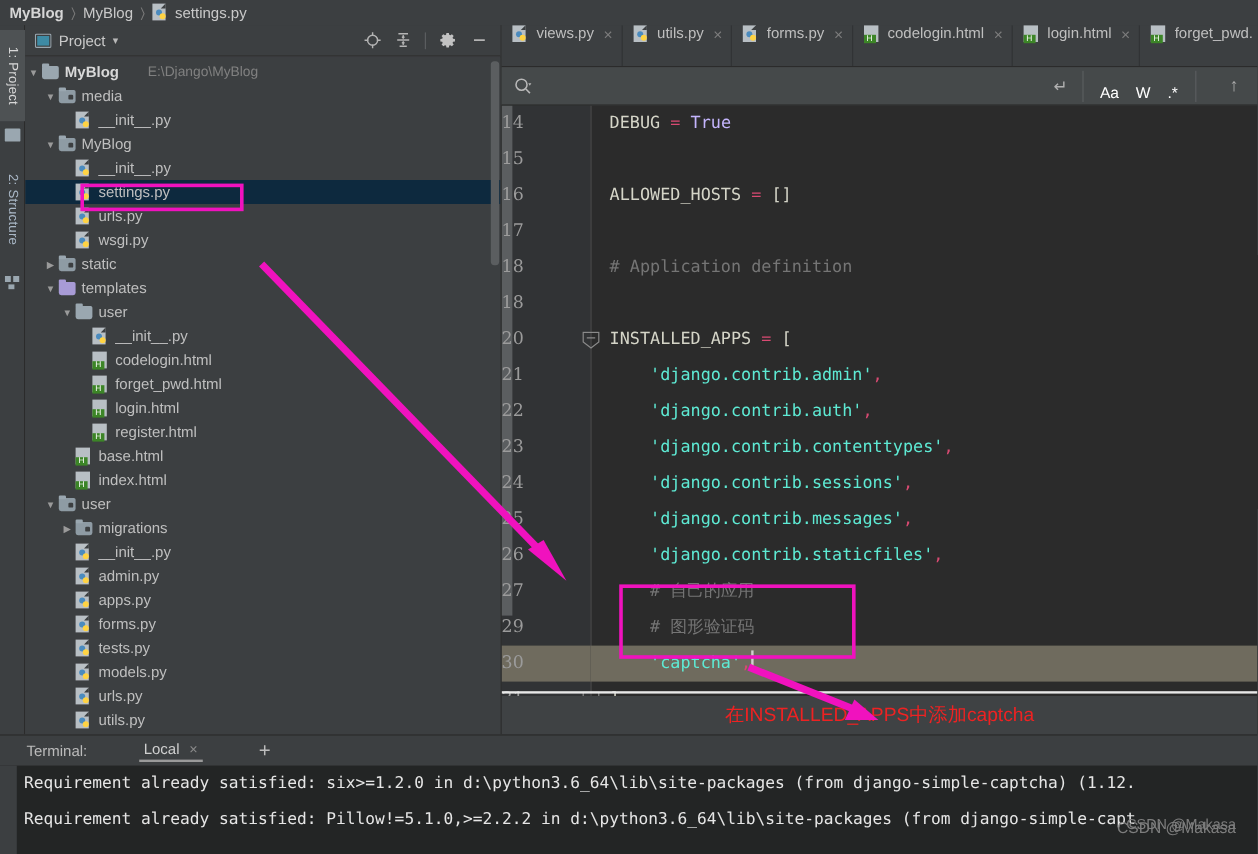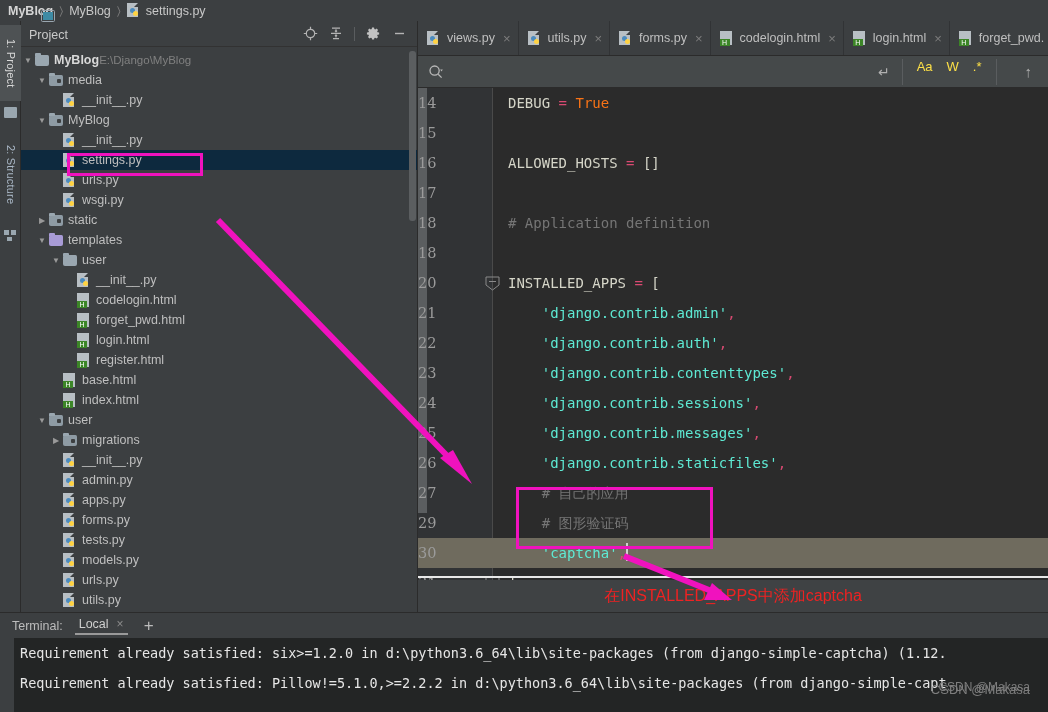--- a/index.html
+++ b/index.html
@@ -45,38 +45,38 @@
   
   .projpanel {
     position: absolute; left: 21px; top: 21px; width: 397px; height: 591px;
     background: #3c3f41; border-right: 1px solid #2b2b2b;
   }
   .proj-header {
     height: 26px; display: flex; align-items: center;
     padding: 0 6px 0 8px; background: #3c3f41;
     border-bottom: 1px solid #323232;
   }
-  .proj-title { display: flex; align-items: center; gap: 6px; font-size: 12.5px; color: #c9c9c9; flex-direction: column; }
+  .proj-title { display: flex; align-items: center; gap: 6px; font-size: 12.5px; color: #c9c9c9; }
   .proj-tools { margin-left: auto; display: flex; align-items: center; gap: 11px; padding-right: 4px; }
   .proj-tools .sep { width: 1px; height: 14px; background: #5a5d5f; }
 
   .tree {
     position: absolute; top: 27px; left: 0; right: 0; bottom: 0;
     overflow: hidden; background: #3c3f41; padding-top: 2px;
   }
   .trow {
     height: 20px; display: flex; align-items: center;
     font-size: 12.5px; color: #bfbfbf; white-space: nowrap;
     position: relative; padding-right: 6px;
   }
   .trow.sel { background: #0d293e; }
   .tw { display: inline-block; width: 14px; text-align: center; flex: 0 0 14px; color: #9a9a9a; font-size: 8px; }
   .tlabel { margin-left: 4px; }
   .tlabel.bold { font-weight: bold; color: #d8d8d8; }
-  .tpath { margin-left: 0; color: #808080; font-size: 11.5px; }
+  .tpath { margin-left: 24px; color: #808080; font-size: 11.5px; }
 
   
   .ico { width: 15px; height: 15px; flex: 0 0 15px; position: relative; display: inline-block; }
   .ico-folder { background: #9aa7b0; border-radius: 1.5px 1.5px 2px 2px; width: 14px; height: 11px; margin-top: 2px; }
   .ico-folder:before { content:""; position:absolute; left:0; top:-2px; width:6px; height:3px; background:#9aa7b0; border-radius:1px 1px 0 0;}
   .ico-folder.src { background: #8e9ba4; }
   .ico-folder.src:after { content:""; position:absolute; right:2px; top:4px; width:4px; height:4px; background:#3c3f41; border-radius:1px;}
   .ico-folder.tpl { background: #a89bd6; }
   .ico-folder.tpl:before { background:#a89bd6; }
 
@@ -92,37 +92,37 @@
 
   .tree-scroll { position:absolute; right:1px; top:30px; width:7px; height:170px; background:#5b5e60; border-radius:3px; }
 
   
   .etabs {
     position: absolute; left: 418px; top: 21px; width: 630px; height: 35px;
     background: #3c3f41; display: flex; align-items: stretch; overflow: hidden;
     border-bottom: 1px solid #2b2b2b;
   }
   .etab {
-    display: flex; align-items: center; gap: 5px; padding: 0 7px 0 9px;
+    display: flex; gap: 5px; padding: 0 7px 0 9px;
     font-size: 12.5px; color: #bfbfbf; white-space: nowrap;
     border-right: 1px solid #313335;
   }
   .etab .x { color: #7d7d7d; font-size: 13px; margin-left: 3px; }
 
   
   .esearch {
     position: absolute; left: 418px; top: 56px; width: 630px; height: 32px;
     background: #45494a; display: flex; align-items: center;
     border-bottom: 1px solid #2b2b2b;
   }
   .esearch .sicon { margin-left: 10px; }
   .esearch .right { margin-left: auto; display: flex; align-items: center; height: 100%; }
   .esearch .ret { padding: 0 12px; color: #b0b0b0; font-size: 14px; }
-  .esearch .optgrp { display:flex; align-items:flex-start; gap: 14px; padding: 0 14px; height: 26px;
-     border-left: 1px solid #5a5d5f; border-right: 1px solid #5a5d5f; color:#fde047; font-size: 13px; }
+  .esearch .optgrp { display:flex; align-items:flex-end; gap: 14px; padding: 0 14px; height: 26px;
+     border-left: 1px solid #5a5d5f; border-right: 1px solid #5a5d5f; color:#ffffff; font-size: 13px; }
   .esearch .up { padding: 0 16px 0 28px; color: #b0b0b0; font-size: 15px; }
 
   
   .editor {
     position: absolute; left: 418px; top: 88px; width: 630px; height: 524px;
     background: #2b2b2b; overflow: hidden;
   }
   .gutter-bg { position:absolute; left:0; top:0; width:74px; height:100%; background:#313335; }
   .ed-scroll { position:absolute; left:0; top:0; width:9px; height:425px; background:#5b5e60; }
   .codeline {
@@ -133,38 +133,39 @@
   .lnum-cell {
     width: 74px; flex: 0 0 74px; text-align: left; padding-right: 16px;
     color: #9b9b9b; font-size: 14.5px; font-family: "DejaVu Serif", serif;
     height: 30px; line-height: 30px;
   }
   .code-cell { flex: 1; height: 30px; line-height: 30px; padding-left: 16px; white-space: pre; position: relative; }
   .fold-rail { position:absolute; left: 74px; top:0; width: 1px; height: 100%; background:#4a4a4a; }
   .foldmark { position:absolute; left: 66px; width: 17px; height: 15px; }
   .c-var   { color: #d5d5c8; }
   .c-op    { color: #d94a72; }
-  .c-const { color: #f97316; }
+  .c-const { color: #c4b5fd; }
   .c-str   { color: #5eead4; }
   .c-punct { color: #c9c9c9; }
   .c-comma { color: #d94a72; }
   .c-comm  { color: #757575; }
   .c-brk   { color: #d5d5c8; }
   .cursor { display:inline-block; width:2px; height:18px; background:#d0d0d0; vertical-align:-3px; }
 
   .white-rule { position:absolute; left:0; bottom:34px; width:630px; height:2px; background:#e8e8e8; }
   .annot-bar { position:absolute; left:0; bottom:0; width:630px; height:32px; background:#3f4244;
      display:flex; align-items:center; justify-content:center; }
   .annot-text { color:#ee2222; font-size:16px; font-family:"Liberation Sans", sans-serif; }
 
   
   .term-tabbar {
     position: absolute; left: 0; top: 612px; width: 1048px; height: 26px;
-    background: #3c3f41; display: flex; align-items: center; padding-left: 12px;
+    background: #3c3f41; display: flex; align-items: center; padding-left: 22px;
     border-top: 1px solid #2b2b2b;
+    gap: 31px;
   }
   .term-label { color: #bcbcbc; font-size: 12.5px; margin-right: 12px; }
   .term-tab { position: relative; color: #cfcfcf; font-size: 12.5px; padding: 0 4px 4px; display:flex; align-items:center; gap:8px; }
   .term-tab .ul { position:absolute; left:0; right:0; bottom:0; height:2px; background:#9a9a9a; }
   .term-tab .x { color:#8a8a8a; font-size:12px; }
   .term-plus { margin-left: 16px; color:#bcbcbc; font-size:17px; line-height:1; }
 
   .term-body {
     position: absolute; left: 0; top: 638px; width: 1048px; height: 74px;
     background: #232525; border-left: 14px solid #3c3f41;

